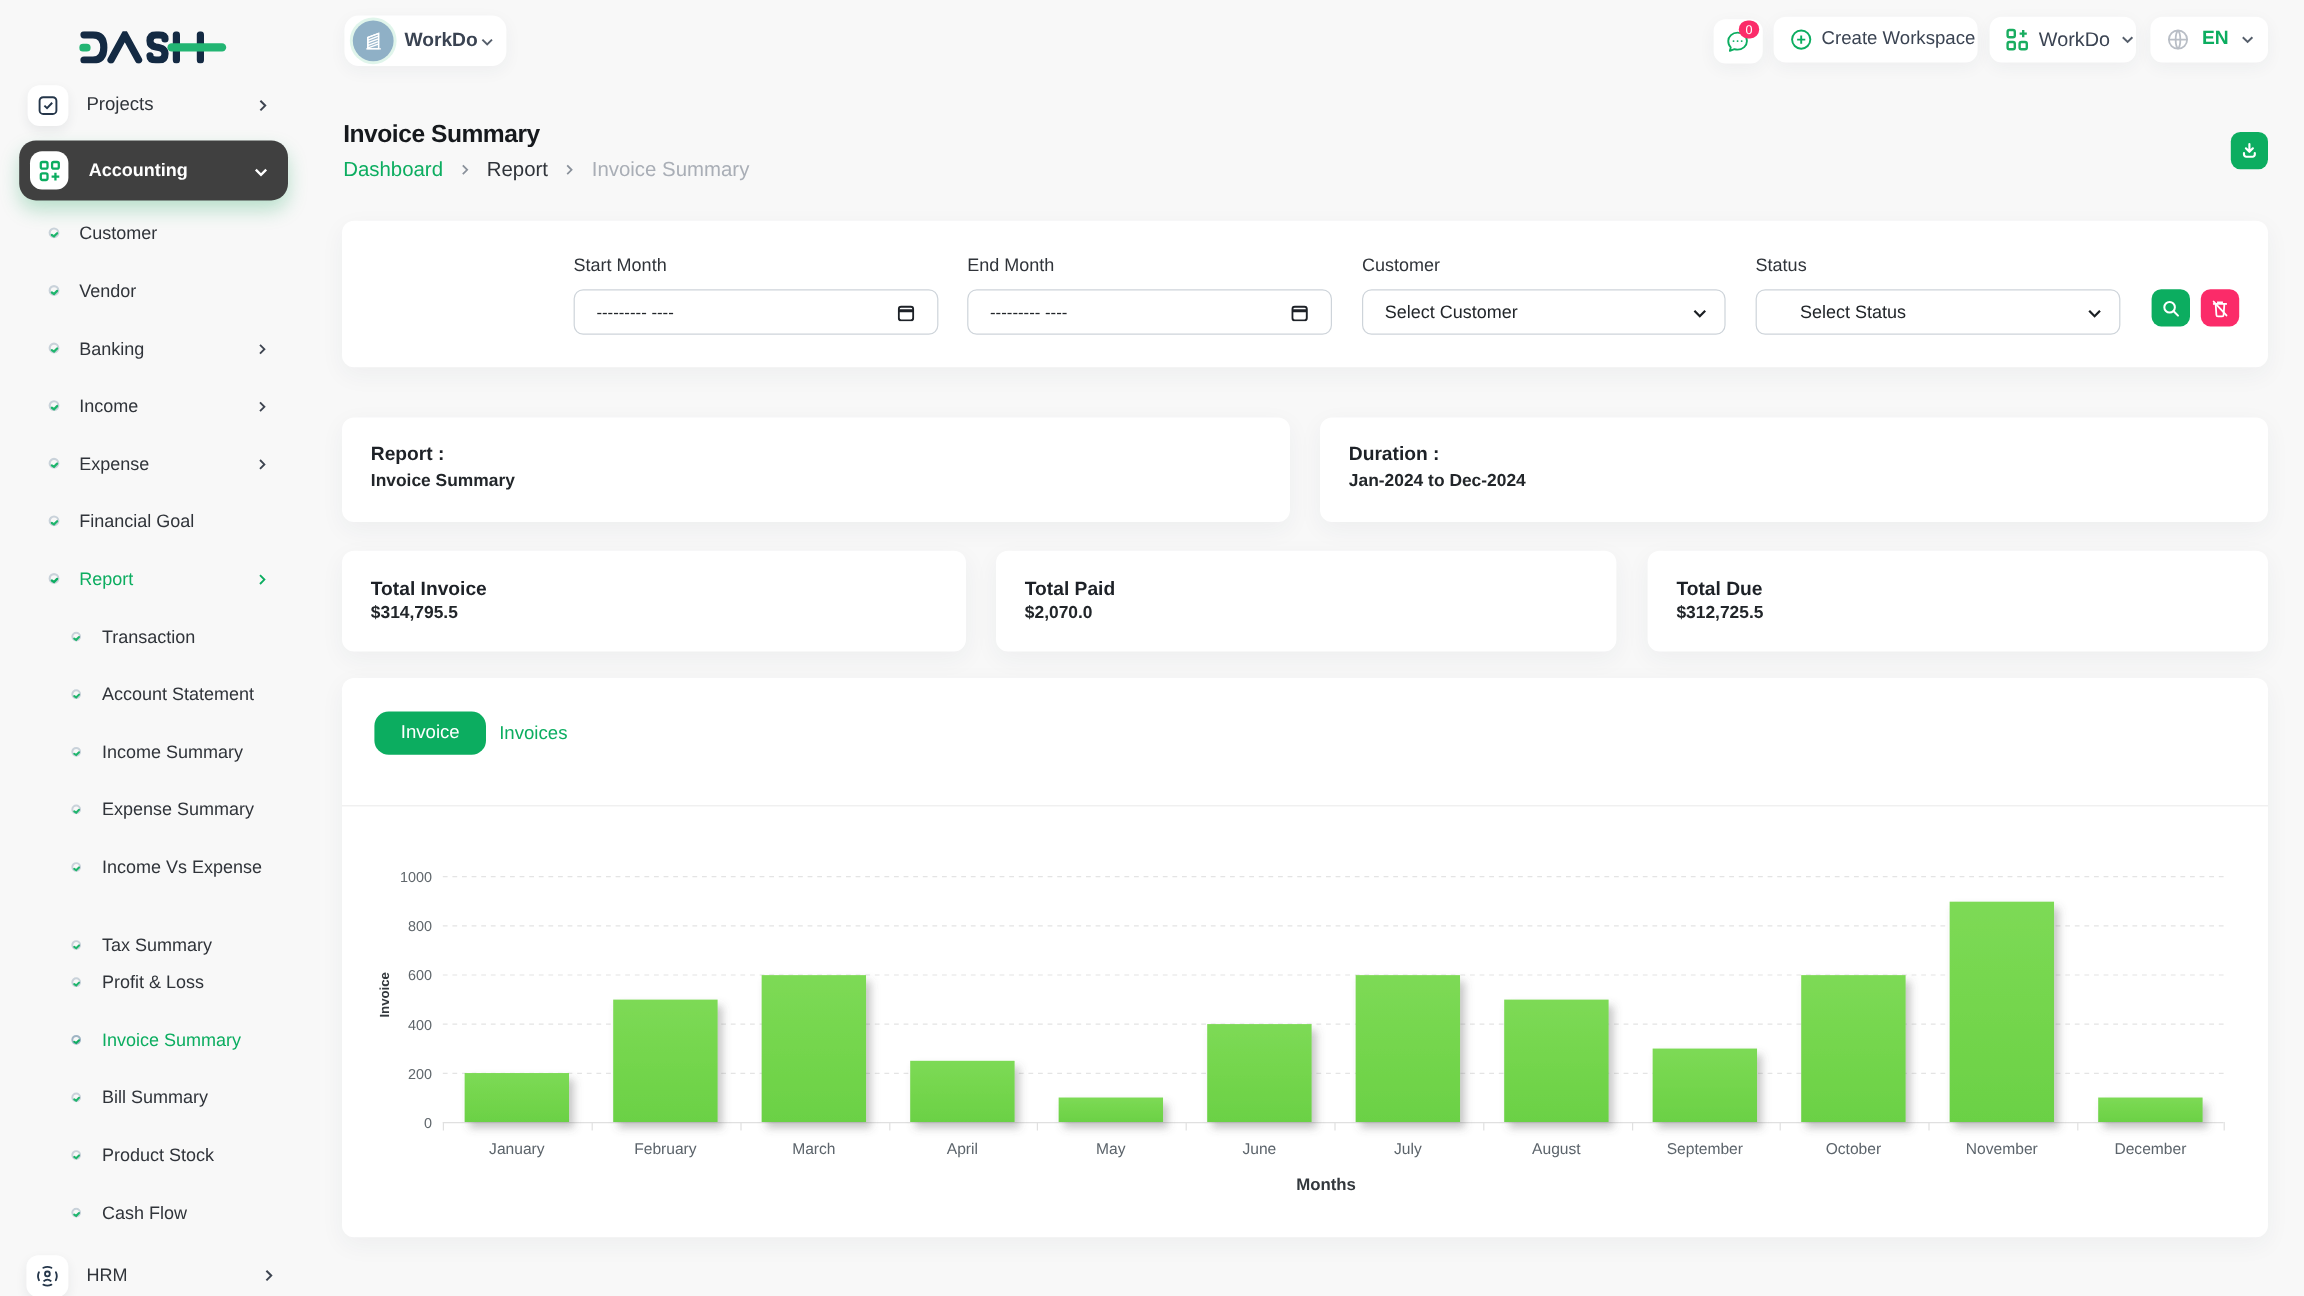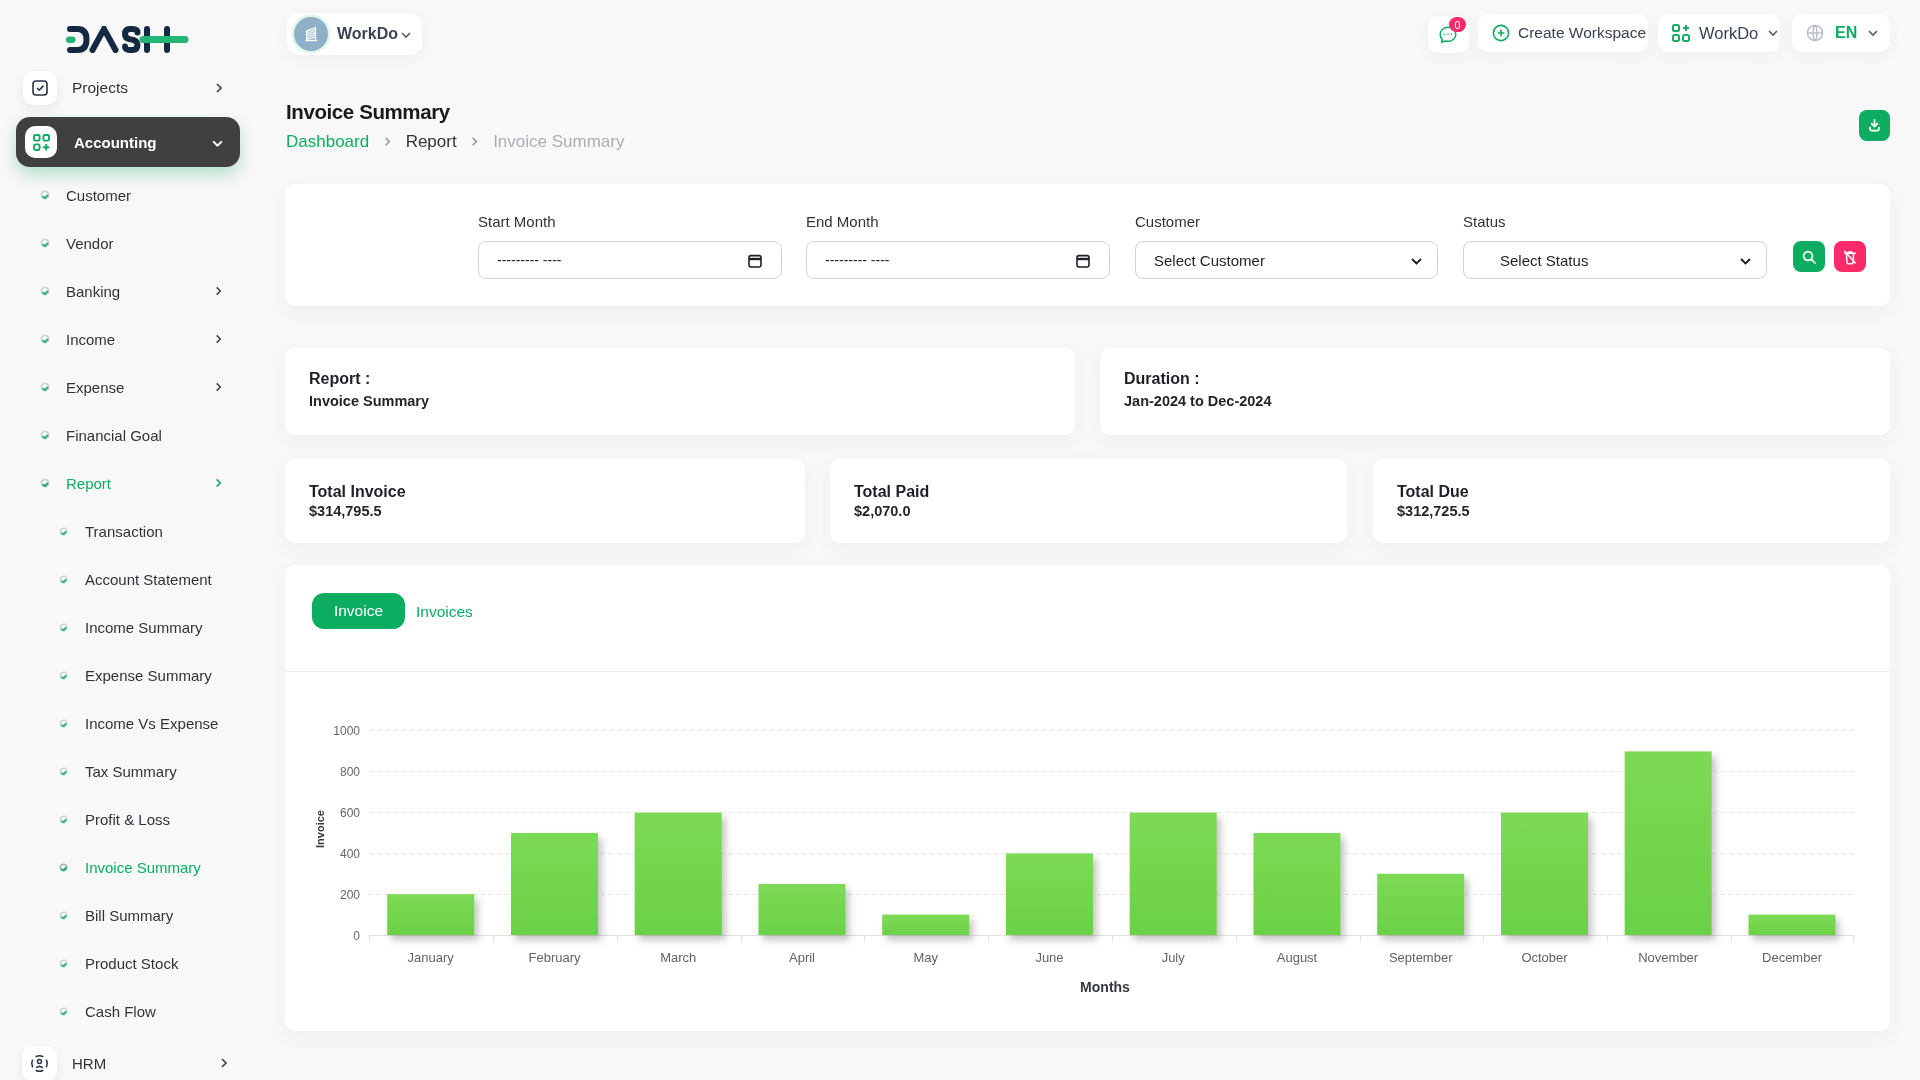--- a/index.html
+++ b/index.html
@@ -173,21 +173,21 @@
         </svg></span>
       <span class="txt">Expense Summary</span>
     </div>
   <div class="mitem sub2" style="top:699px;">
       <span class="ico"><svg width="9" height="9" viewBox="0 0 10 10">
           <circle cx="5" cy="5" r="3.6" fill="none" stroke="#c9d2da" stroke-width="1.8"></circle>
           <path d="M3.2 6.8 L5 8 L7.6 5.4" fill="none" stroke="#1db56c" stroke-width="1.9" stroke-linecap="round"></path>
         </svg></span>
       <span class="txt">Income Vs Expense</span>
     </div>
-  <div class="mitem sub2" style="top:747px;">
+  <div class="mitem sub2" style="top:764px;">
       <span class="ico"><svg width="9" height="9" viewBox="0 0 10 10">
           <circle cx="5" cy="5" r="3.6" fill="none" stroke="#c9d2da" stroke-width="1.8"></circle>
           <path d="M3.2 6.8 L5 8 L7.6 5.4" fill="none" stroke="#1db56c" stroke-width="1.9" stroke-linecap="round"></path>
         </svg></span>
       <span class="txt">Tax Summary</span>
     </div>
   <div class="mitem sub2" style="top:795px;">
       <span class="ico"><svg width="9" height="9" viewBox="0 0 10 10">
           <circle cx="5" cy="5" r="3.6" fill="none" stroke="#c9d2da" stroke-width="1.8"></circle>
           <path d="M3.2 6.8 L5 8 L7.6 5.4" fill="none" stroke="#1db56c" stroke-width="1.9" stroke-linecap="round"></path>

